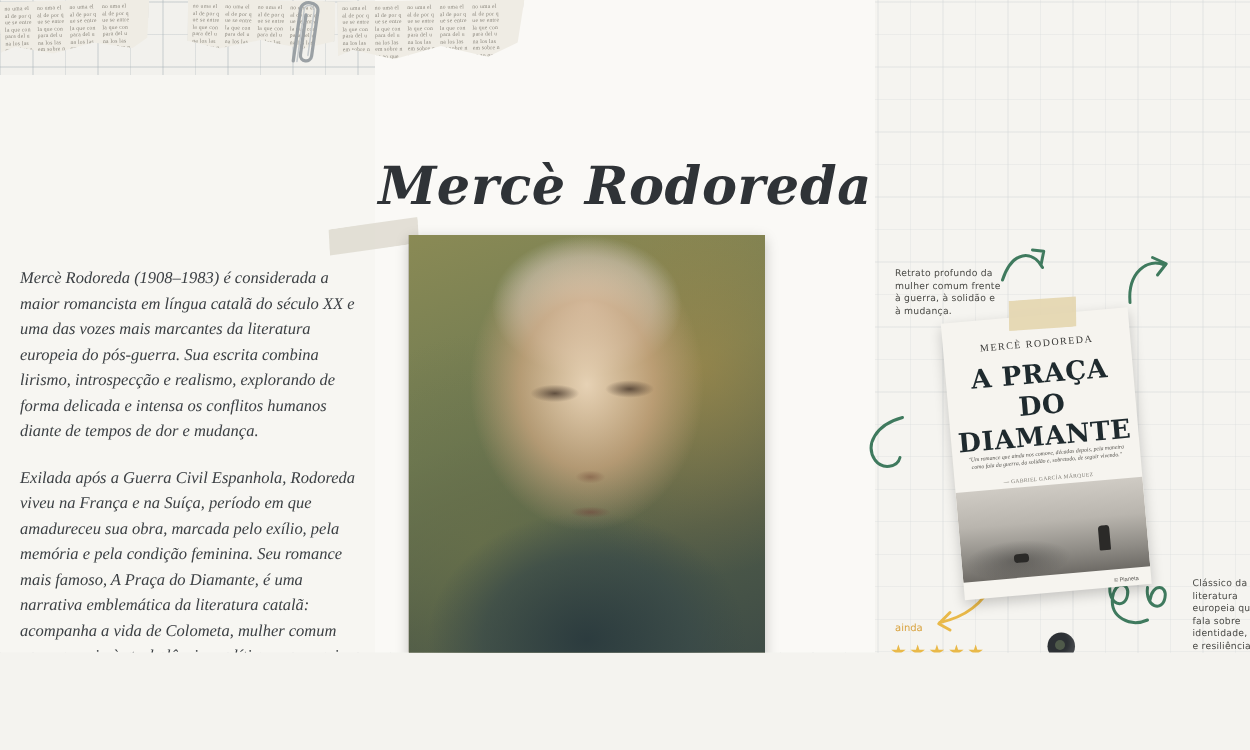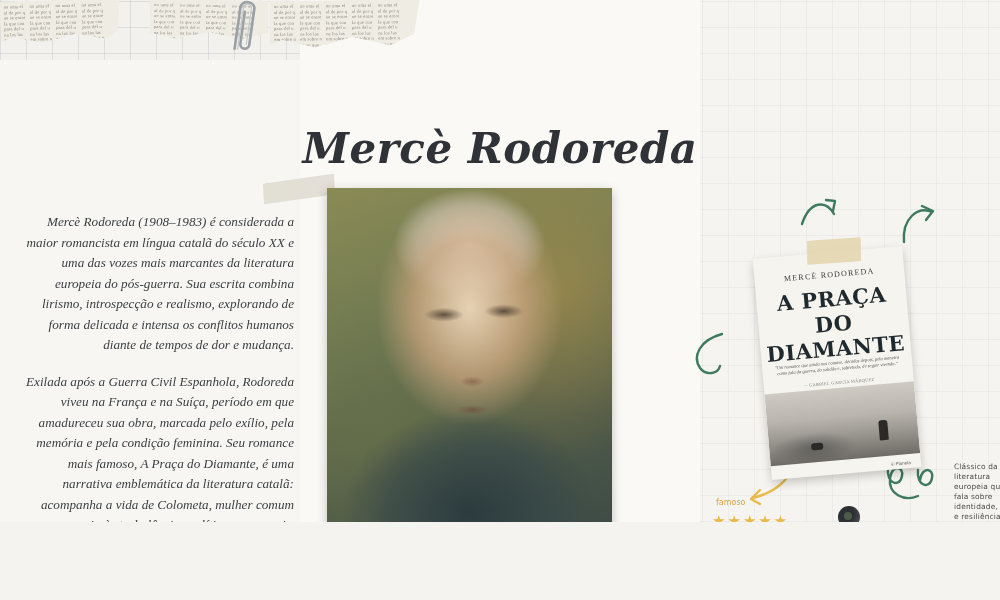--- a/index.html
+++ b/index.html
@@ -135,21 +135,21 @@
     color: #2f3337;
     letter-spacing: 0.5px;
   }
 
   
   .bio {
     position: absolute;
     left: 16px;
     top: 212px;
     width: 278px;
-    text-align: right;
+    text-align: left;
     font-family: "Liberation Serif", serif;
     font-style: italic;
     font-size: 13.2px;
     line-height: 20.5px;
     color: #3c4044;
   }
   .bio p { margin: 0 0 16px 0; }
   .bio p:last-child { margin-bottom: 14px; }
 
   
@@ -403,20 +403,21 @@
     </div>
     <div class="book-blurb">"Um romance que ainda nos comove, décadas depois, pela maneira como fala da guerra, da solidão e, sobretudo, de seguir vivendo."</div>
     <div class="book-blurb-src">— GABRIEL GARCÍA MÁRQUEZ</div>
     <div class="book-photo">
       <div class="fig"></div>
       <div class="dog"></div>
     </div>
     <div class="book-pub">© Planeta</div>
   </div>
 
+  <div class="note note-1">Retrato profundo da mulher comum frente à guerra, à solidão e à mudança.</div>
   <div class="note note-4">Clássico da literatura europeia que fala sobre identidade, dor e resiliência.</div>
 
   <svg class="squiggle" style="left:800px; top:196px;" width="48" height="32" viewBox="0 0 48 32">
     <path d="M2 28 C10 4 26 4 34 18" fill="none" stroke="#3f7a5e" stroke-width="2.4" stroke-linecap="round"></path>
     <path d="M26 4 L35 5 L33 15" fill="none" stroke="#3f7a5e" stroke-width="2.4" stroke-linecap="round" stroke-linejoin="round"></path>
   </svg>
   <svg class="squiggle" style="left:898px; top:200px;" width="42" height="46" viewBox="0 0 42 46">
     <path d="M6 42 C4 18 20 6 34 12" fill="none" stroke="#3f7a5e" stroke-width="2.4" stroke-linecap="round"></path>
     <path d="M24 6 L35 11 L28 20" fill="none" stroke="#3f7a5e" stroke-width="2.4" stroke-linecap="round" stroke-linejoin="round"></path>
   </svg>
@@ -425,19 +426,19 @@
   </svg>
   <svg class="squiggle" style="left:884px; top:462px;" width="58" height="48" viewBox="0 0 58 48">
     <path d="M4 6 C2 22 16 26 18 14 C20 4 8 2 6 16 C4 32 20 40 34 34" fill="none" stroke="#3f7a5e" stroke-width="2.4" stroke-linecap="round"></path>
     <path d="M34 8 C32 24 46 28 48 16 C50 6 38 4 36 18" fill="none" stroke="#3f7a5e" stroke-width="2.4" stroke-linecap="round"></path>
   </svg>
   <svg class="squiggle" style="left:742px; top:462px;" width="56" height="44" viewBox="0 0 56 44">
     <path d="M52 4 C44 22 28 32 10 36" fill="none" stroke="#e9b949" stroke-width="2.4" stroke-linecap="round"></path>
     <path d="M18 28 L9 37 L18 42" fill="none" stroke="#e9b949" stroke-width="2.4" stroke-linecap="round" stroke-linejoin="round"></path>
   </svg>
 
-  <div class="rating-label">famoso</div>
+  <div class="rating-label">ainda</div>
   <div class="stars">★★★★★</div>
 
   <div class="logo-dot"></div>
   <div class="site-url">WWW.LITERUNICO.COM.BR</div>
 
 </div>
 
 </body></html>

